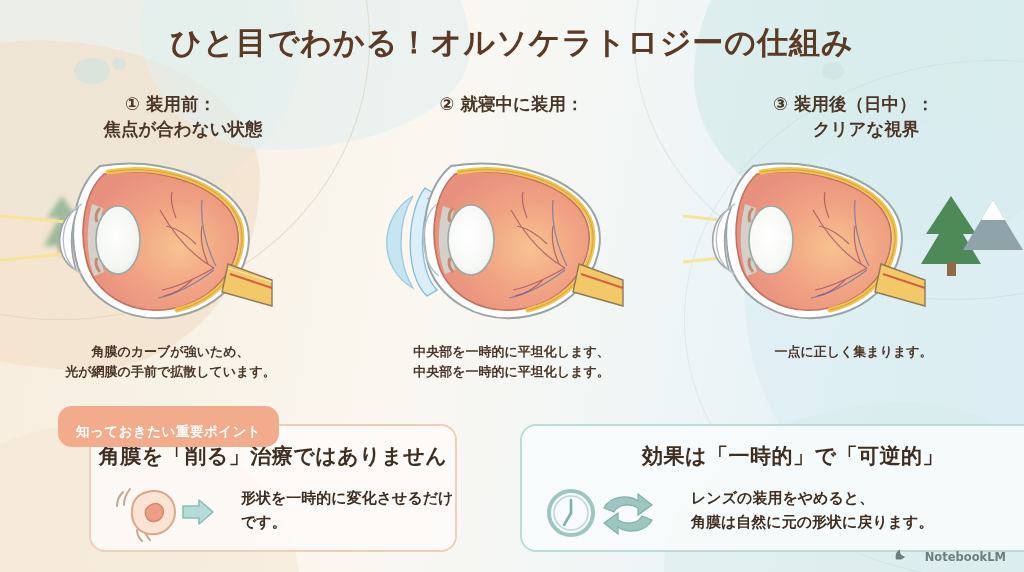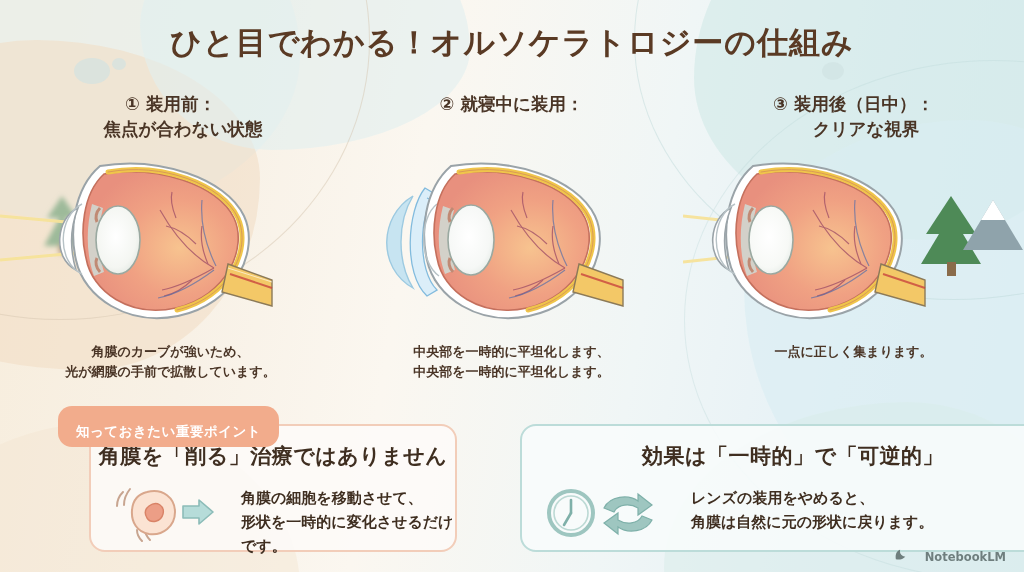--- a/index.html
+++ b/index.html
@@ -334,21 +334,20 @@
           <path d="M31 44 C32 49 34 53 37 56"></path>
         </g>
         <path d="M34 8 C50 4 62 14 62 28 C62 42 50 52 36 50 C24 48 18 38 19 26 C20 15 25 10 34 8 Z" fill="#fbe3d3" stroke="#d9a78c" stroke-width="2"></path>
         <path d="M36 22 C44 16 52 22 50 30 C48 38 38 40 34 34 C31 29 32 25 36 22 Z" fill="#ec9e86" stroke="#d98367" stroke-width="1.4"></path>
         <g>
           <path d="M70 22 L86 22 L86 16 L100 28 L86 40 L86 34 L70 34 Z" fill="#b6dcd9" stroke="#8cbcb8" stroke-width="1.6" stroke-linejoin="round"></path>
         </g>
       </svg>
     </div>
     <div class="card-body">
-      <span>角膜の細胞を移動させて、</span>
       <span class="l2">形状を一時的に変化させるだけです。</span>
     </div>
   </div>
 
   <div class="card card-right">
     <div class="card-title">効果は「一時的」で「可逆的」</div>
     <div class="icon-slot">
       <svg viewBox="0 0 120 58" width="120" height="58">
         <g>
           <circle cx="27" cy="29" r="22" fill="none" stroke="#9ec6c0" stroke-width="4"></circle>

